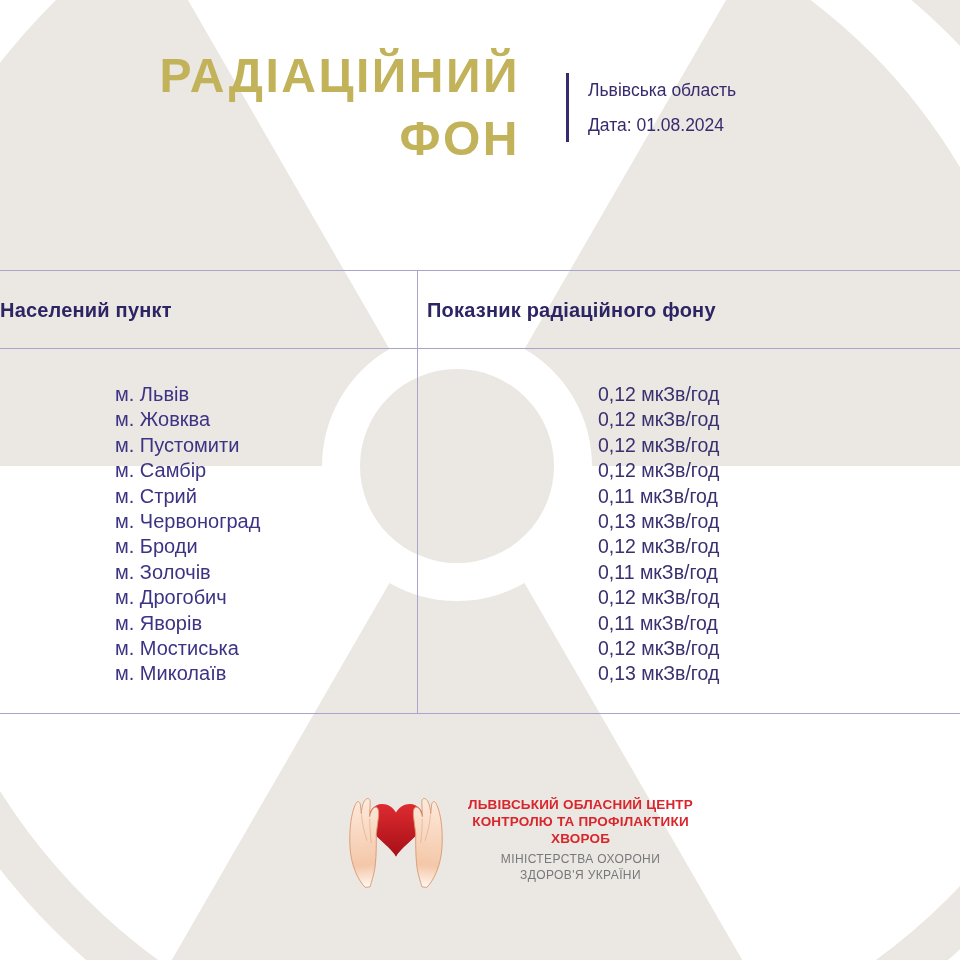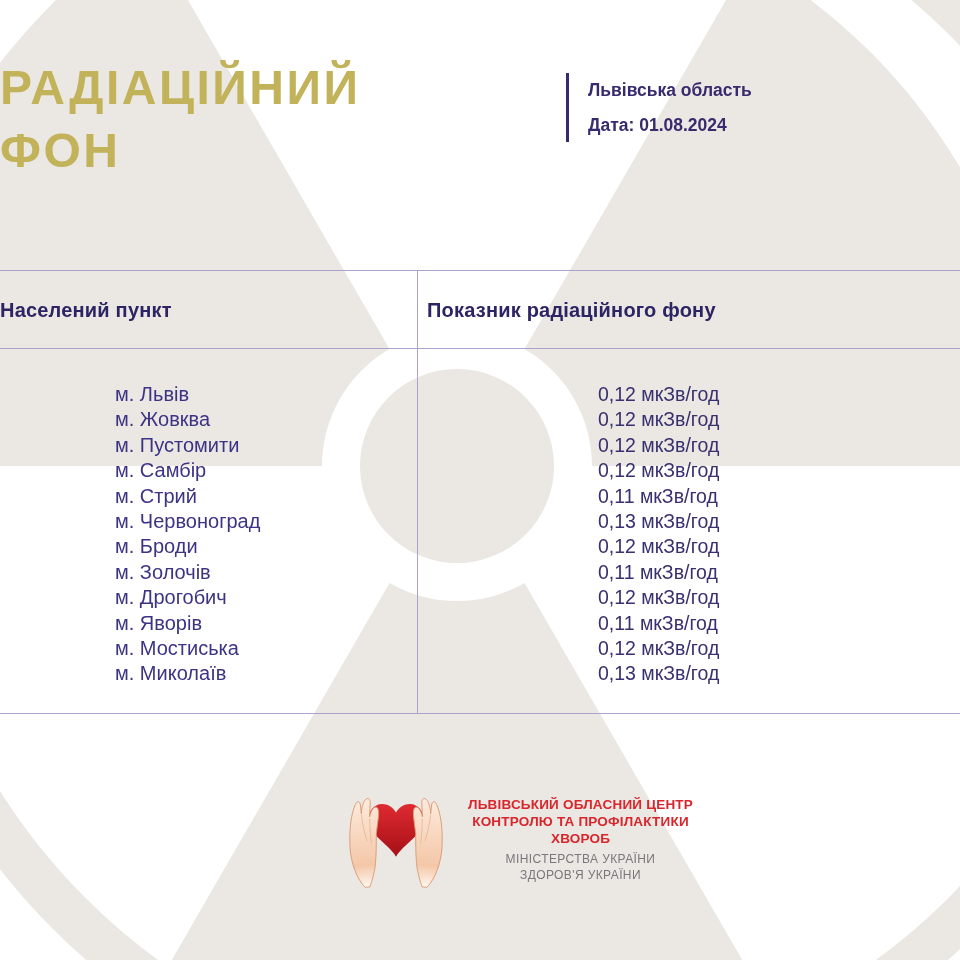--- a/index.html
+++ b/index.html
@@ -4,29 +4,29 @@
 <style>
   html,body { margin:0; padding:0; background:#ffffff; }
   .canvas {
     position:relative; width:960px; height:960px;
     background:#ffffff; overflow:hidden;
     font-family:"Liberation Sans", sans-serif;
   }
   svg.watermark { position:absolute; left:0; top:0; width:960px; height:960px; }
 
   .title {
-    position:absolute; top:56px; left:0; width:520px;
-    text-align:left; font-size:48px; font-weight:bold;
+    position:absolute; top:44px; left:0; width:520px;
+    text-align:right; font-size:48px; font-weight:bold;
     letter-spacing:2.5px; line-height:63px; color:#c2b259;
   }
   .info {
     position:absolute; left:566px; top:73px;
     border-left:3px solid #372a6d; padding-left:19px;
   }
-  .info-line { font-size:17.5px; color:#372a6d; line-height:34.5px; white-space:nowrap;font-weight:bold; }
+  .info-line { font-size:17.5px; color:#372a6d; line-height:34.5px; white-space:nowrap; }
 
   .hline { position:absolute; left:0; width:960px; height:1px; background:#aaa3cb; }
   .hline.l1 { top:270px; }
   .hline.l2 { top:348px; }
   .hline.l3 { top:713px; }
   .vline { position:absolute; left:417px; top:270px; width:1px; height:443px; background:#aaa3cb; }
 
   .col-header {
     position:absolute; top:299px; font-size:20px; font-weight:bold;
     color:#2d2464; text-align:left; letter-spacing:0.2px;
@@ -144,18 +144,18 @@
         <path d="M37,31 C37,41 38,50 40,58 M45,36 C44,46 44,54 44,61" fill="none" stroke="#dfa27c" stroke-width="0.7" opacity="0.8"></path>
       </g>
     </g>
   </svg>
 
   <div class="logo-text">
     <div class="org-line">ЛЬВІВСЬКИЙ ОБЛАСНИЙ ЦЕНТР</div>
     <div class="org-line">КОНТРОЛЮ ТА ПРОФІЛАКТИКИ</div>
     <div class="org-line">ХВОРОБ</div>
     <div class="ministry">
-      <div class="ministry-line">МІНІСТЕРСТВА УКРАЇНИ</div>
+      <div class="ministry-line">МІНІСТЕРСТВА ОХОРОНИ</div>
       <div class="ministry-line">ЗДОРОВ'Я УКРАЇНИ</div>
     </div>
   </div>
 
 </div>
 
 </body></html>

